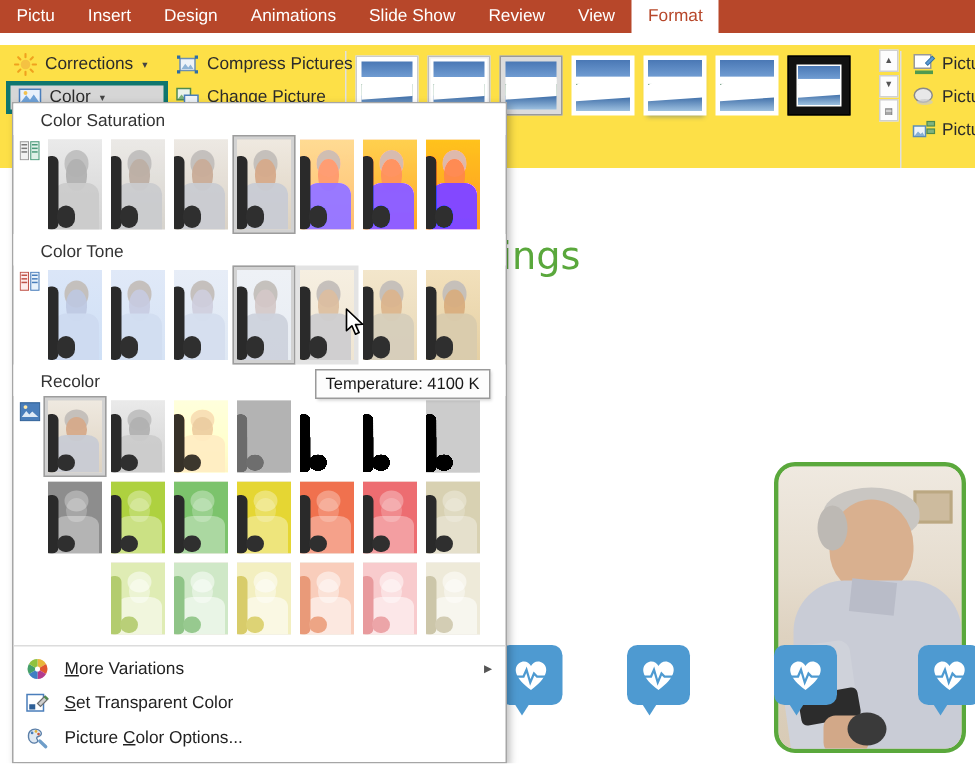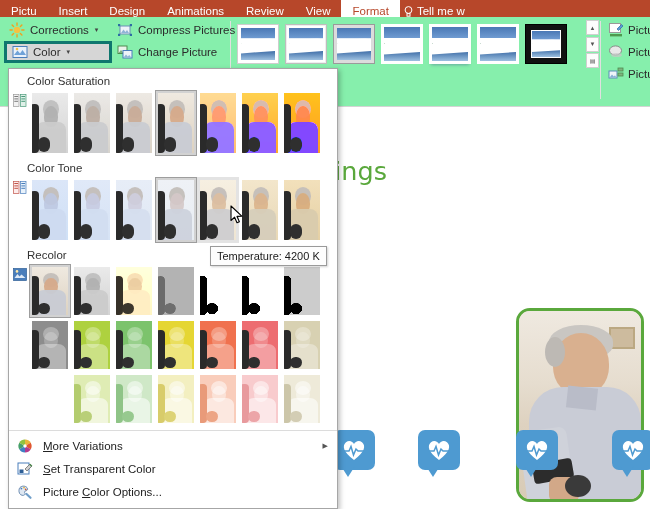--- a/index.html
+++ b/index.html
@@ -28,22 +28,22 @@
     color:#ffffff; font-size:11.5px; line-height:22px;
     padding:0 6px 0 4px; white-space:nowrap; display:flex; align-items:center; gap:4px;
   }
   .bulb {
     display:inline-block; width:9px; height:11px; position:relative;
   }
   .bulb svg { display:block; }
 
   
   .ribbon {
-    position:absolute; top:17px; left:0; width:650px; height:90px;
-    background:#86efac; border-bottom:1px solid #d4d4d4;padding-left:36px;
+    position:absolute; top:30px; left:0; width:650px; height:90px;
+    background:#fde047; border-bottom:1px solid #d4d4d4;padding-left:36px;
   }
   .ribbon-sep {
     position:absolute; top:4px; width:1px; height:78px; background:#e0e0e0;
   }
 
   
   .adjust-group { position:absolute; left:4px; top:2px; width:224px; }
   .cmd {
     display:flex; align-items:center; gap:5px;
     height:22px; padding:0 5px; font-size:11.5px; color:#2b2b2b;
@@ -229,32 +229,24 @@
 </head>
 <body>
 
 <div id="app">
 
   <div class="tabbar">
     <div class="tab">Pictu</div>
     <div class="tab">Insert</div>
     <div class="tab">Design</div>
     <div class="tab">Animations</div>
+    <div class="tab">Slide Show</div>
     <div class="tab">Review</div>
     <div class="tab">View</div>
     <div class="tab active">Format</div>
-    <div class="tellme">
-      <span class="bulb">
-        <svg width="9" height="11" viewBox="0 0 9 11">
-            <circle cx="4.5" cy="4" r="3.4" fill="none" stroke="#fff" stroke-width="1"></circle>
-            <rect x="3" y="7.6" width="3" height="2.6" fill="none" stroke="#fff" stroke-width="1"></rect>
-          </svg>
-      </span>
-      <span>Tell me w</span>
-    </div>
   </div>
 
   <div class="ribbon">
 
     <div class="ribbon-sep" style="left:230px;"></div>
     <div class="ribbon-sep" style="left:600px;"></div>
 
     <div class="adjust-group">
       <div class="adjust-row">
         <div class="adjust-col-a">
@@ -910,21 +902,21 @@
             <circle cx="7" cy="3.6" r=".9" fill="#e0b03a"></circle>
             <circle cx="8.7" cy="5.4" r=".9" fill="#c4563c"></circle>
             <path d="M9.5 10 L13.5 13.8" stroke="#6f9ec9" stroke-width="2.2" stroke-linecap="round"></path>
           </svg>
         </span>
         <span class="mlabel">Picture <span class="u">C</span>olor Options...</span>
       </div>
     </div>
   </div>
 
-  <div class="tooltip">Temperature: 4200 K</div>
+  <div class="tooltip">Temperature: 4100 K</div>
 
   <div class="cursor">
     <svg width="14" height="20" viewBox="0 0 14 20">
       <path d="M1 1 L1 15.5 L4.6 12.2 L7 17.8 L9.4 16.7 L7 11.4 L11.8 11.2 Z" fill="#ffffff" stroke="#000000" stroke-width="1.1" stroke-linejoin="round"></path>
     </svg>
   </div>
 
 </div>
 
 </body></html>

